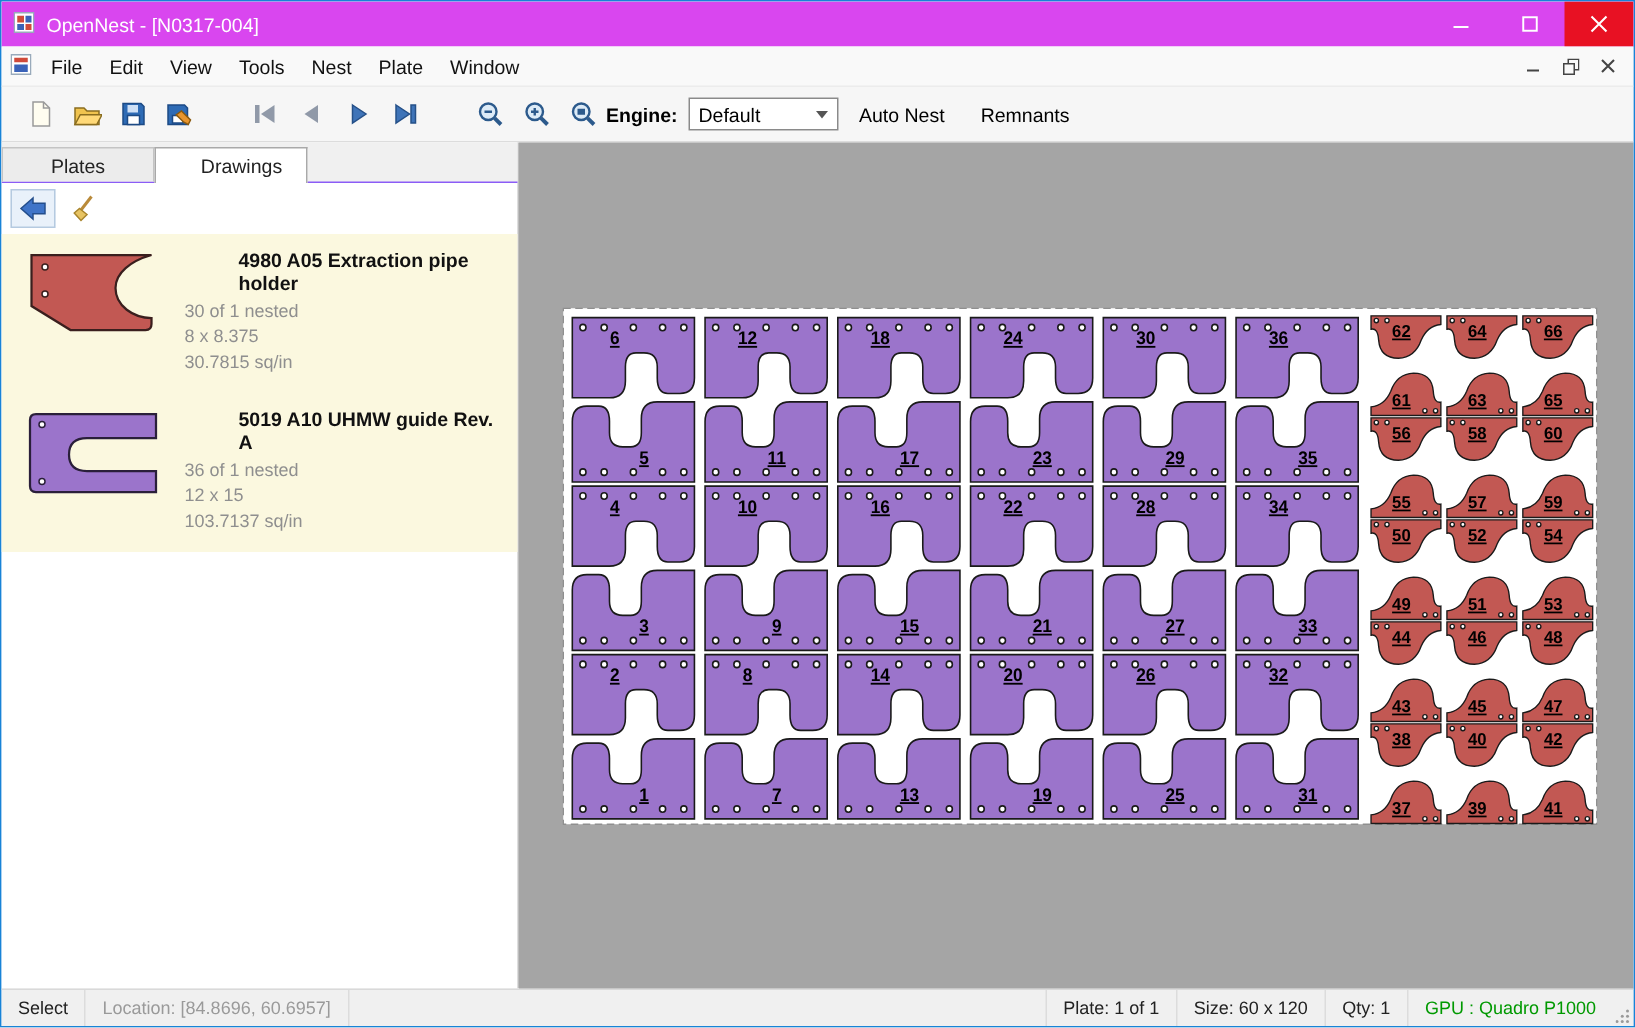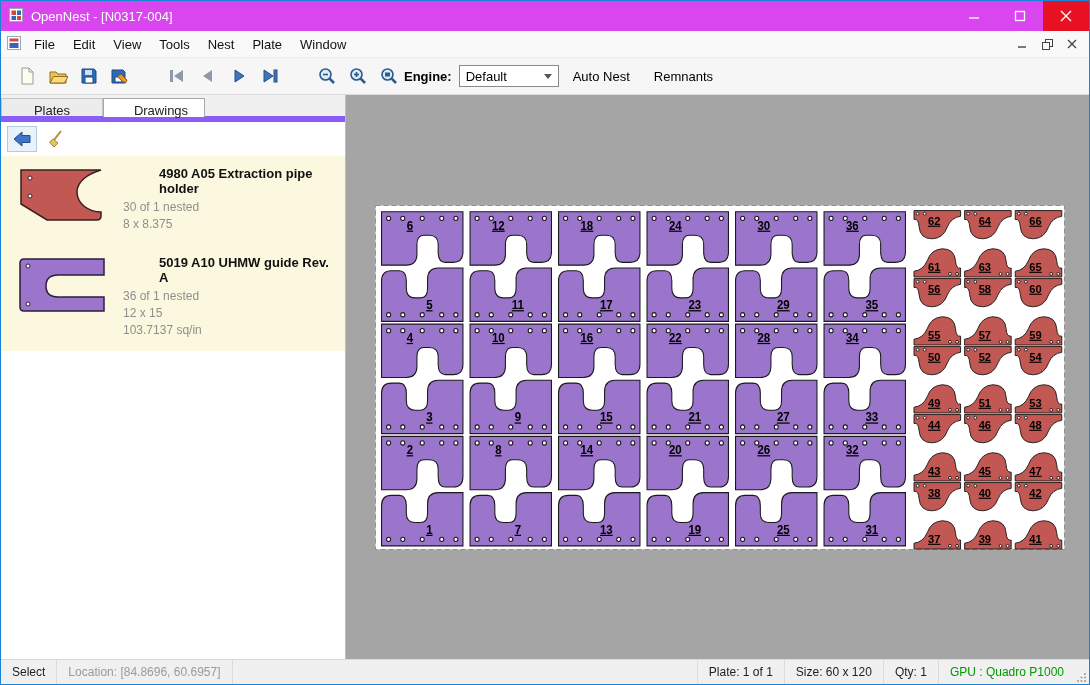--- a/index.html
+++ b/index.html
@@ -23,21 +23,21 @@
   .tbtn { width:31px; height:28px; display:flex; align-items:center; justify-content:center; }
   .tb-gap { width:26px; }
   .engine-label { font-weight:700; font-size:13px; margin-right:7px; }
   .combo { width:100px; height:22px; border:1px solid #8a8a8a; background:#fff; display:flex; align-items:center; padding:0 6px; font-size:13px; }
   .combo-arrow { margin-left:auto; width:0; height:0; border-left:4px solid transparent; border-right:4px solid transparent; border-top:5px solid #555; }
   .tb-text { font-size:13px; padding:6px 10px; margin-left:4px; }
 
   
   .content { flex:1; display:flex; min-height:0; }
   .sidebar { width:345px; background:#fff; border-right:1px solid #bdbdbd; display:flex; flex-direction:column; }
-  .tabs { display:flex; background:#f0f0f0; padding:3px 0 0 0; height:27px; border-bottom:6px solid #8b5cf6; }
+  .tabs { display:flex; background:#f0f0f0; padding:3px 0 0 0; height:27px; border-bottom:1px solid #8b5cf6; }
   .tab { min-width:102px; text-align:center; font-size:13px; padding:4px 10px; background:#ececec; border:1px solid #c4c4c4; border-bottom:none; color:#222; }
   .tab.active { background:#fff; margin-bottom:-1px; padding-bottom:5px; border-color:#a9a9a9;padding-left:24px; }
   .side-toolbar { height:34px; display:flex; align-items:center; gap:6px; padding:4px 6px; }
   .sbtn { width:30px; height:26px; display:flex; align-items:center; justify-content:center; }
   .sbtn.first { border:1px solid #b5cae0; background:#e9f1fa; }
   .part-list { }
   .part-item { display:flex; gap:12px; padding:10px 8px 12px 12px; background:#fbf8df; }
   .part-thumb { width:98px; flex:0 0 98px; display:flex; justify-content:center; align-items:flex-start; }
   .part-name { font-weight:700; font-size:13px; color:#111; margin-bottom:3px;margin-left:36px; }
   .part-meta { font-size:12px; color:#8f8f8f; line-height:17px; }
@@ -233,20 +233,21 @@
             <svg width="90" height="58">
                 <path d="M4,4 H84 C70,8 60,16 60,26 C60,38 72,46 84,46 L84,50 Q84,54 80,54 L30,54 L4,38 Z" stroke="#3a1f1e" stroke-width="1.5" fill="#c25853"></path>
                 <circle cx="13" cy="12" r="2" fill="#fff" stroke="#3a1f1e"></circle>
                 <circle cx="13" cy="30" r="2" fill="#fff" stroke="#3a1f1e"></circle>
               </svg>
           </div>
           <div class="part-info">
             <div class="part-name">4980 A05 Extraction pipe holder</div>
             <div class="part-meta">30 of 1 nested</div>
             <div class="part-meta">8 x 8.375</div>
+            <div class="part-meta">30.7815 sq/in</div>
           </div>
         </div>
         <div class="part-item">
           <div class="part-thumb">
             <svg width="92" height="60">
                 <path d="M8,4 H88 V20 H42 Q30,20 30,31 Q30,42 42,42 H88 V56 H8 Q4,56 4,52 V8 Q4,4 8,4 Z" stroke="#2a1f3a" stroke-width="1.5" fill="#9b74cb"></path>
                 <circle cx="12" cy="11" r="2" fill="#fff" stroke="#2a1f3a"></circle>
                 <circle cx="12" cy="49" r="2" fill="#fff" stroke="#2a1f3a"></circle>
               </svg>
           </div>

